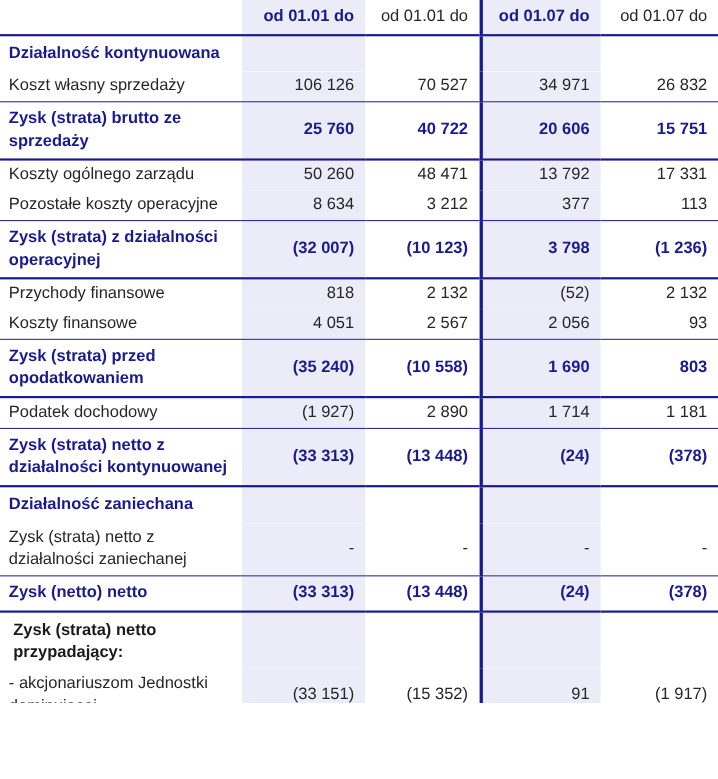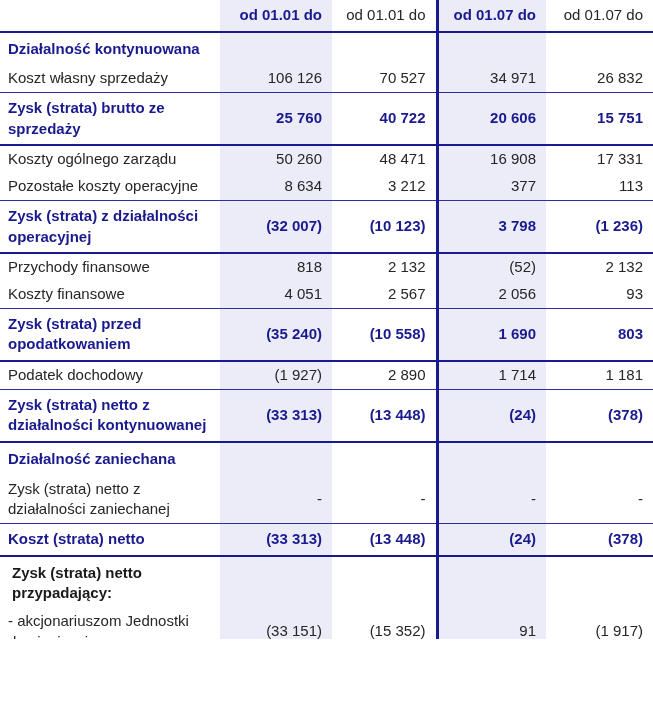--- a/index.html
+++ b/index.html
@@ -122,21 +122,21 @@
           <td>Zysk (strata) brutto ze sprzedaży</td>
           <td class="num shaded">25 760</td>
           <td class="num">40 722</td>
           <td class="num shaded divider">20 606</td>
           <td class="num">15 751</td>
         </tr>
         <tr class="data">
           <td>Koszty ogólnego zarządu</td>
           <td class="num shaded">50 260</td>
           <td class="num">48 471</td>
-          <td class="num shaded divider">16 908</td>
+          <td class="num shaded divider">13 792</td>
           <td class="num">17 331</td>
         </tr>
         <tr class="data">
           <td>Pozostałe koszty operacyjne</td>
           <td class="num shaded">8 634</td>
           <td class="num">3 212</td>
           <td class="num shaded divider">377</td>
           <td class="num">113</td>
         </tr>
         <tr class="total">
@@ -189,21 +189,21 @@
           <td class="num"></td>
         </tr>
         <tr class="data">
           <td>Zysk (strata) netto z działalności zaniechanej</td>
           <td class="num shaded">-</td>
           <td class="num">-</td>
           <td class="num shaded divider">-</td>
           <td class="num">-</td>
         </tr>
         <tr class="total">
-          <td>Koszt (strata) netto</td>
+          <td>Zysk (netto) netto</td>
           <td class="num shaded">(33 313)</td>
           <td class="num">(13 448)</td>
           <td class="num shaded divider">(24)</td>
           <td class="num">(378)</td>
         </tr>
         <tr class="section-black">
           <td>Zysk (strata) netto przypadający:</td>
           <td class="num shaded"></td>
           <td class="num"></td>
           <td class="num shaded divider"></td>

